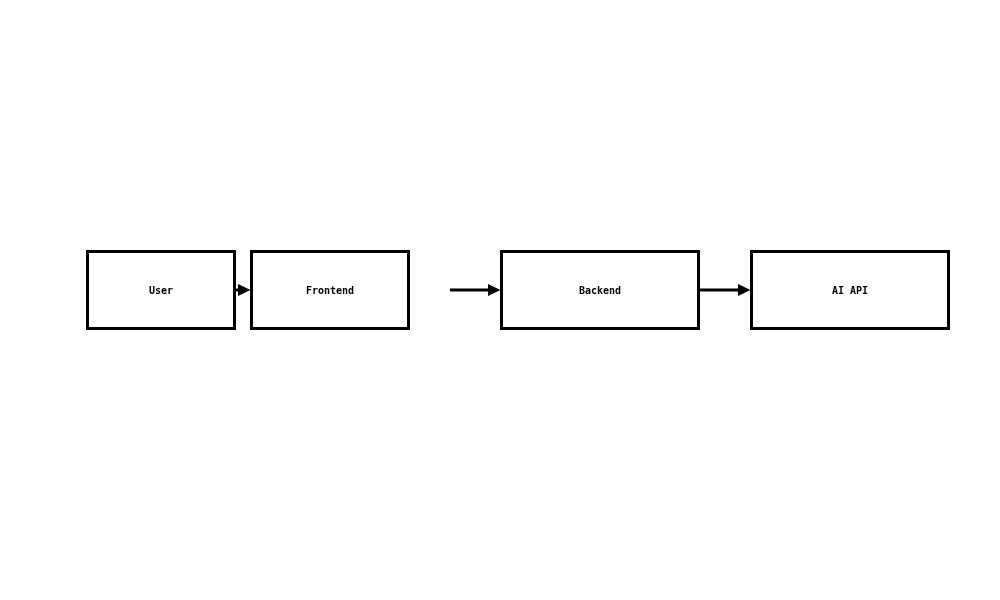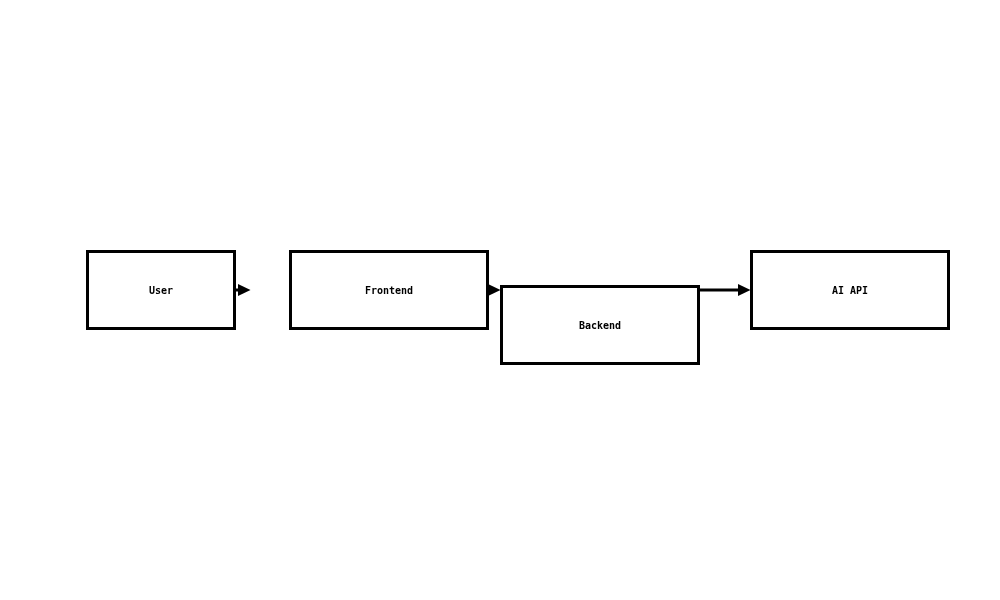--- a/index.html
+++ b/index.html
@@ -28,22 +28,22 @@
   }
   .node .label {
     font-family: "DejaVu Sans Mono", "Liberation Mono", monospace;
     font-size: 10px;
     font-weight: bold;
     color: #000000;
     letter-spacing: 0px;
     white-space: pre;
   }
   .node-user     { left: 50px;  width: 150px; margin-left: 36px; }
-  .node-frontend { left: 250px; width: 200px; margin-left: 39px; }
-  .node-backend  { left: 500px; width: 200px; margin-top: 35px; }
+  .node-frontend { left: 250px; width: 160px; }
+  .node-backend  { left: 500px; width: 200px; }
   .node-ai-api   { left: 750px; width: 200px; }
   .edges {
     position: absolute;
     left: 0;
     top: 0;
     width: 1000px;
     height: 600px;
     pointer-events: none;
   }
 </style>

